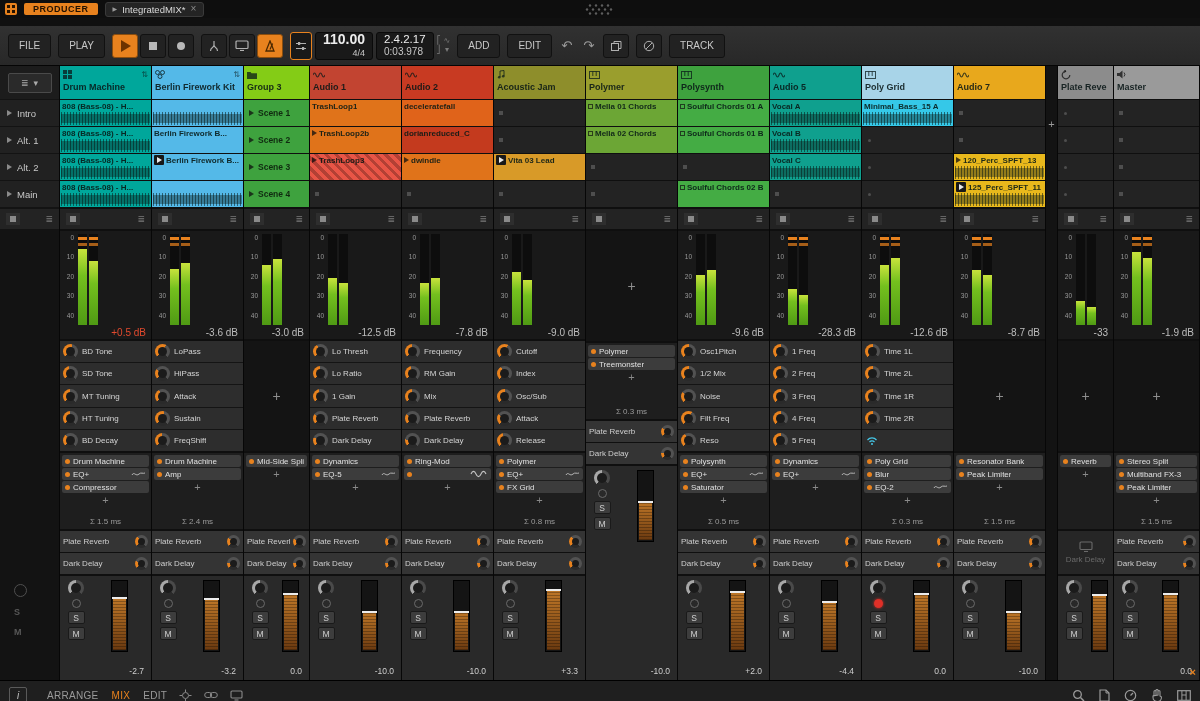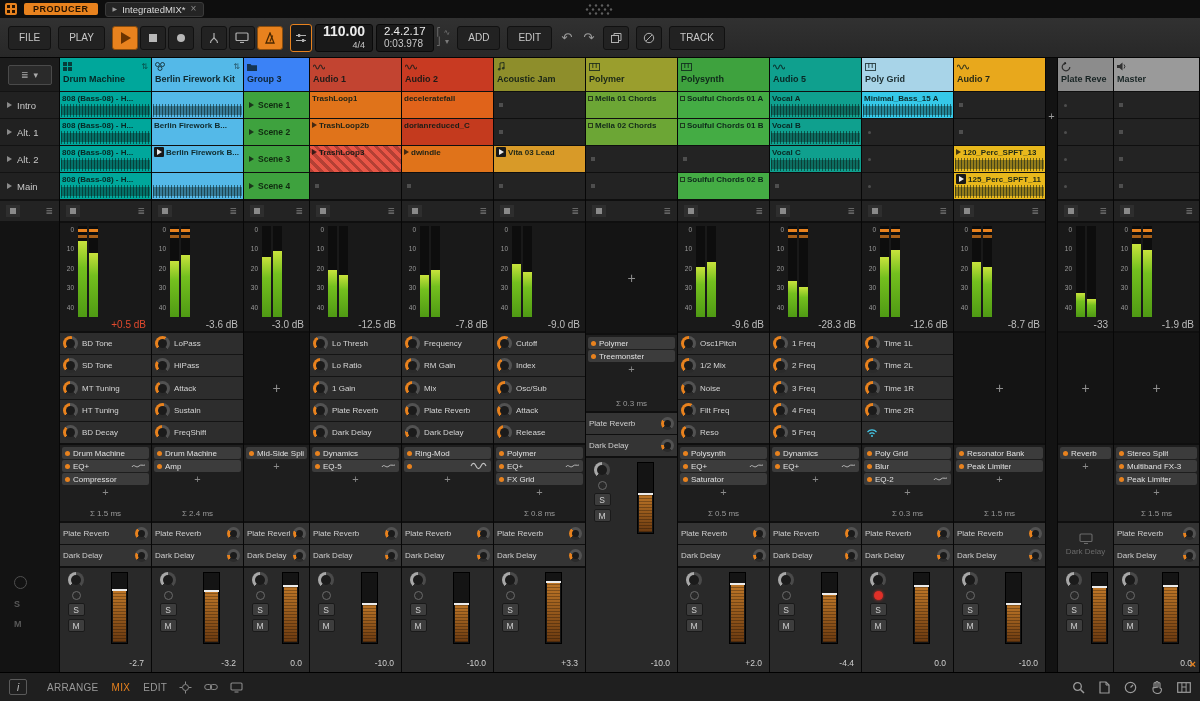--- a/index.html
+++ b/index.html
@@ -11,21 +11,21 @@
   .logo{width:12px;height:12px;background:var(--orange);border-radius:2px;position:relative;flex:none;}
   .logo::after{content:'';position:absolute;left:2px;top:2px;width:3px;height:3px;background:#241200;
     box-shadow:5px 0 0 #241200,0 5px 0 #241200,5px 5px 0 #241200;}
   .badge{background:var(--orange);color:#241200;font-size:9px;font-weight:bold;padding:1px 9px;border-radius:2px;letter-spacing:.5px;}
   .tab{display:flex;align-items:center;gap:5px;background:#242424;border:1px solid #3A3A3A;border-radius:3px;padding:0 7px;height:15px;}
   .tab .tri{color:#9a9a9a;font-size:6px;line-height:1;}
   .tab .tlabel{color:#DADADA;font-size:9.5px;}
   .tab .tclose{color:#8a8a8a;font-size:10px;line-height:1;}
   .center-logo{position:absolute;left:50%;top:3px;transform:translateX(-50%);}
   
-  .toolbar{height:40px;background:linear-gradient(#313131,#282828);border-bottom:1px solid #050505;display:flex;align-items:center;gap:7px;padding:0 8px;}
+  .toolbar{height:40px;background:linear-gradient(#313131,#282828);border-bottom:1px solid #050505;display:flex;align-items:center;gap:7px;padding:0 8px;margin-top:8px;}
   .btn{background:#222;border:1px solid #111;border-radius:3px;color:#C8C8C8;font-size:10px;padding:0 10px;height:24px;display:flex;align-items:center;}
   .tgroup{display:flex;gap:2px;align-items:center;}
   .tbtn{width:26px;height:24px;background:#222;border:1px solid #111;border-radius:3px;display:flex;align-items:center;justify-content:center;color:#B8B8B8;}
   .tbtn.orange{background:var(--orange);border-color:#8a4d0e;}
   .tbtn .sq{width:8px;height:8px;background:#B8B8B8;}
   .tbtn .ci{width:8px;height:8px;background:#B8B8B8;border-radius:50%;}
   .ptri{width:0;height:0;border-left:10px solid #6B3300;border-top:6px solid transparent;border-bottom:6px solid transparent;margin-left:2px;}
   .display{display:flex;align-items:stretch;gap:3px;height:28px;}
   .dbox{background:#191919;border:1px solid #0a0a0a;border-radius:3px;padding:2px 7px;display:flex;flex-direction:column;justify-content:center;}
   .dbox.obord{border-color:var(--orange);align-items:center;padding:2px 4px;}
@@ -534,21 +534,21 @@
           </div>
           <div class="strip-right">
             <div class="fader">
               <div class="ffill" style="height: 75%;"></div>
             </div>
           </div>
           <div class="strip-val">-3.2</div>
         </div>
       </div>
       <div class="col w-group">
-        <div class="t-header" style="background: #3b82f6;">
+        <div class="t-header" style="background: #84cc16;">
           <div class="hicon-row">
             <span class="hicon">
               <svg width="10" height="8" viewBox="0 0 10 8">
                 <path d="M0 1 h3.5 l1 1.2 H10 V8 H0 Z" fill="rgba(10,25,25,.75)"></path>
               </svg>
             </span>
           </div>
           <div class="hname">Group 3</div>
         </div>
         <div class="t-clips">

